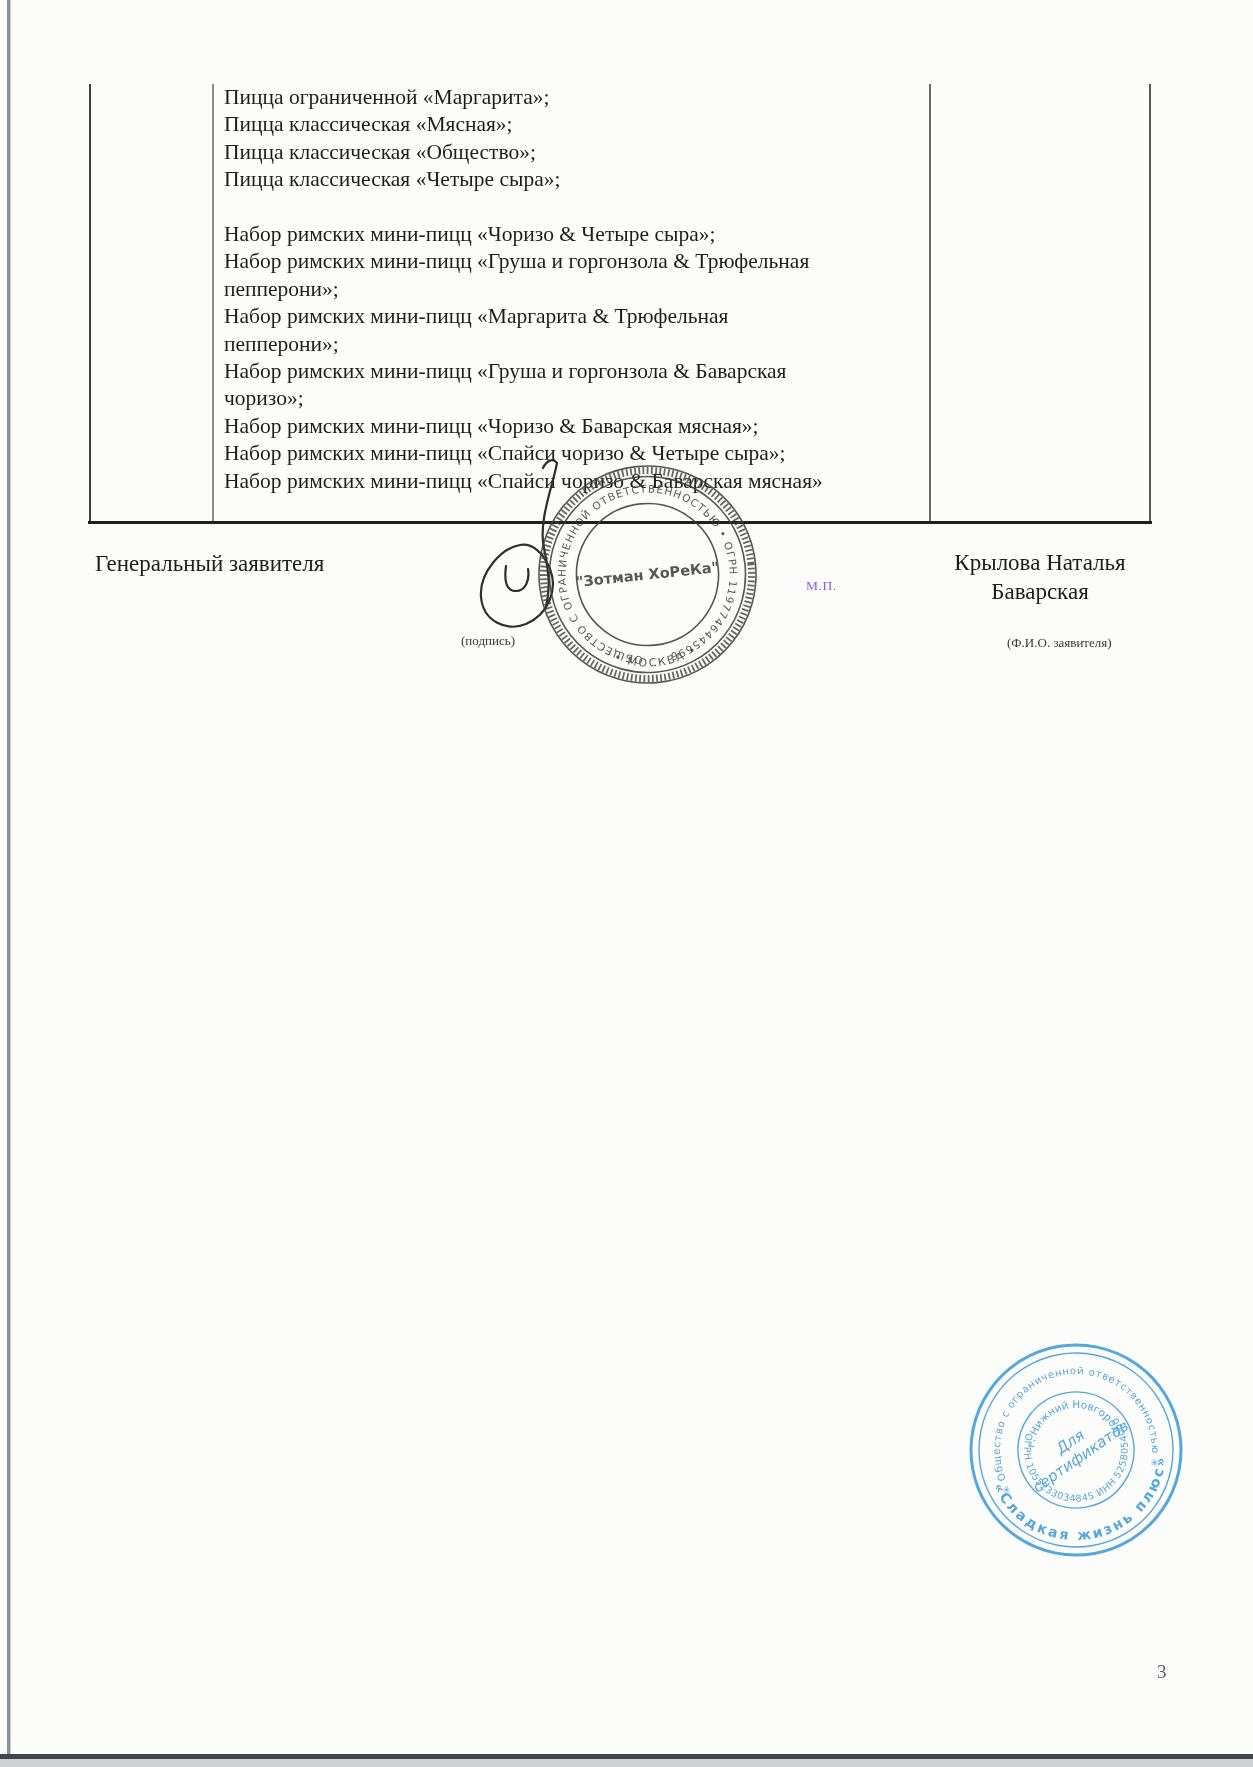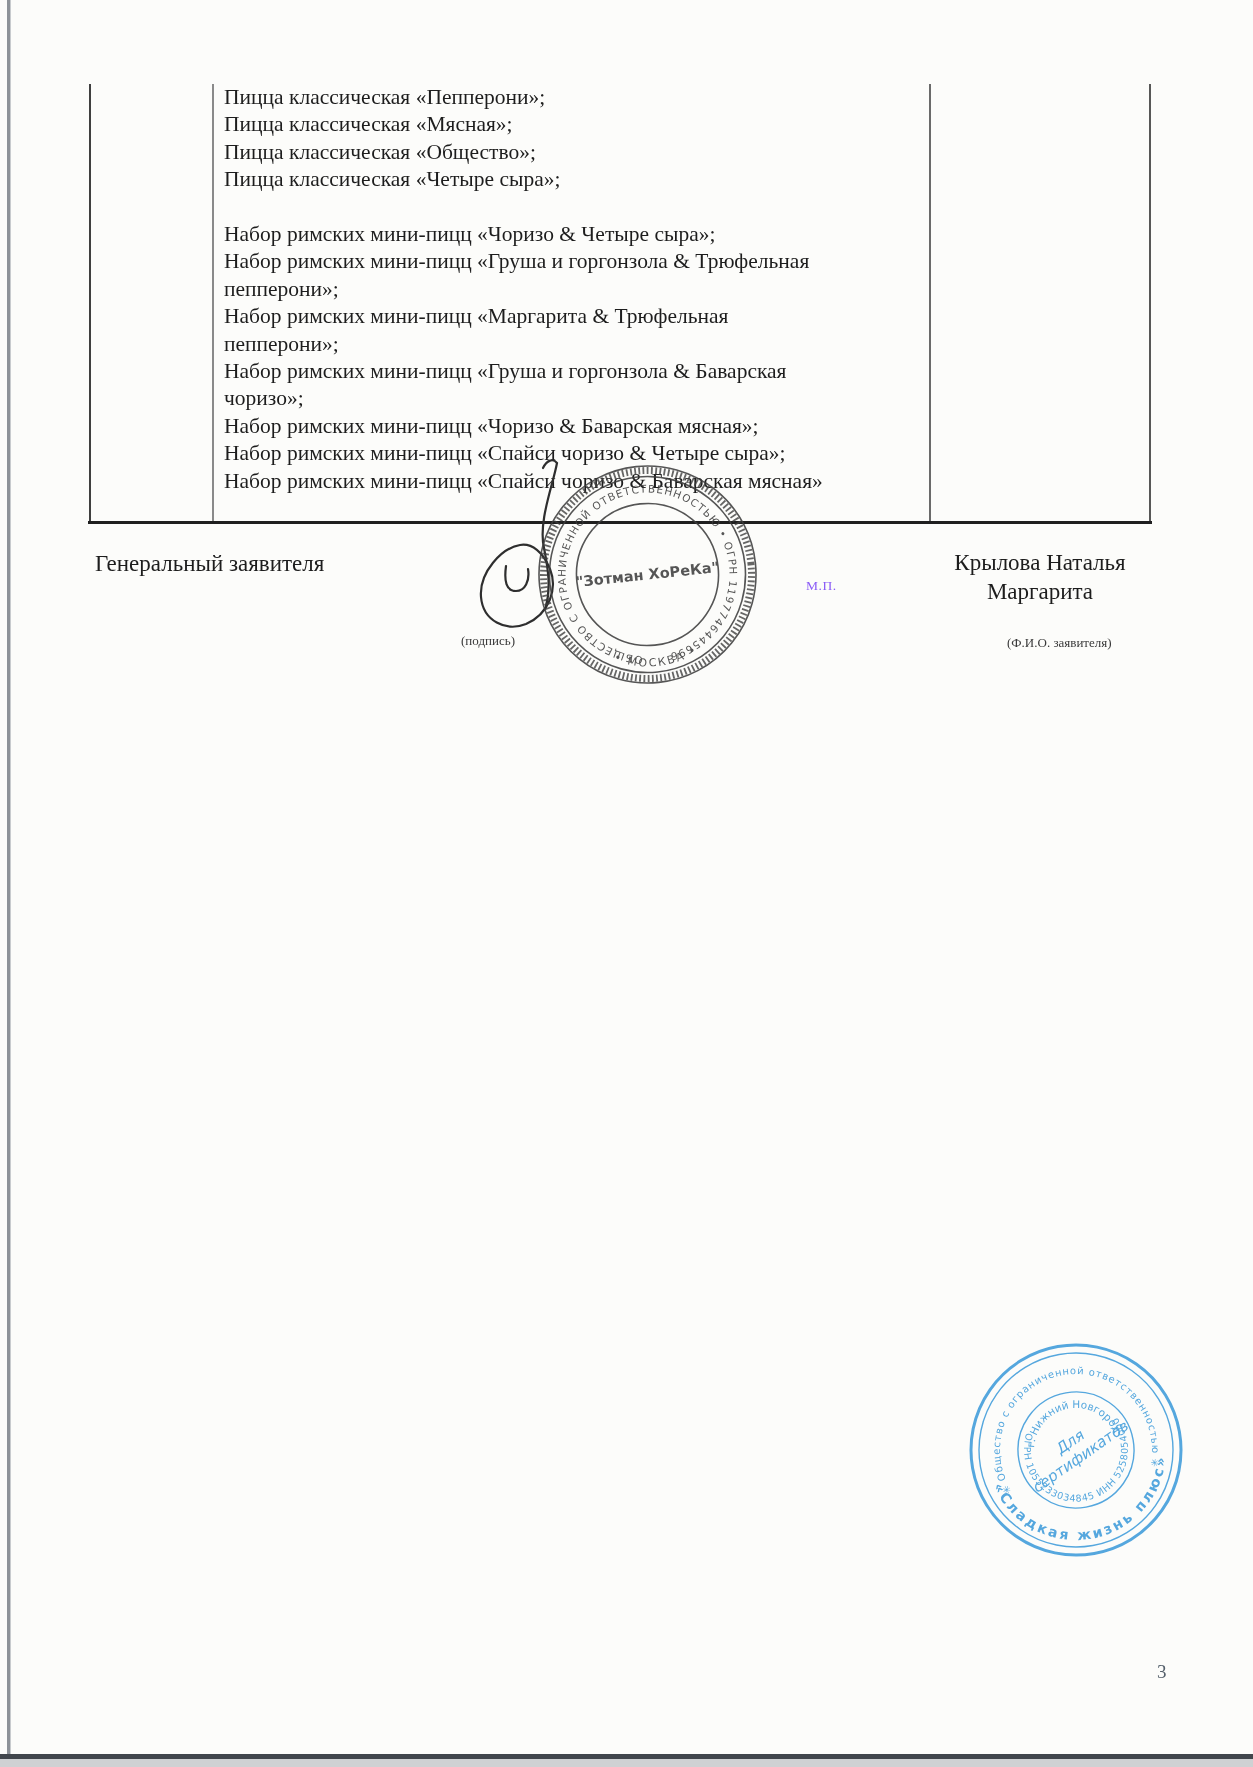--- a/index.html
+++ b/index.html
@@ -43,21 +43,21 @@
 <div class="abs scan-bottom-dark"></div>
 <div class="abs scan-bottom-light"></div>
 
 <div class="abs v1"></div>
 <div class="abs v2"></div>
 <div class="abs v3"></div>
 <div class="abs v4"></div>
 <div class="abs hbottom"></div>
 
 <div class="abs products">
-    <div class="product-line">Пицца классическая «Пепперони»;</div>
+    <div class="product-line">Пицца ограниченной «Маргарита»;</div>
     <div class="product-line">Пицца классическая «Мясная»;</div>
     <div class="product-line">Пицца классическая «Общество»;</div>
     <div class="product-line">Пицца классическая «Четыре сыра»;</div>
     <div class="product-line"></div>
     <div class="product-line">Набор римских мини-пицц «Чоризо &amp; Четыре сыра»;</div>
     <div class="product-line">Набор римских мини-пицц «Груша и горгонзола &amp; Трюфельная</div>
     <div class="product-line">пепперони»;</div>
     <div class="product-line">Набор римских мини-пицц «Маргарита &amp; Трюфельная</div>
     <div class="product-line">пепперони»;</div>
     <div class="product-line">Набор римских мини-пицц «Груша и горгонзола &amp; Баварская</div>
@@ -94,21 +94,21 @@
       <text font-size="11" letter-spacing="2">
         <textPath href="#blk-bot" startOffset="50%" text-anchor="middle">• МОСКВА •</textPath>
       </text>
       <text x="0" y="5" text-anchor="middle" font-size="14.5" font-weight="bold">"Зотман ХоРеКа"</text>
     </g>
   </g>
 </svg>
 
 <div class="abs sig-caption">(подпись)</div>
 <div class="abs mp">М.П.</div>
-<div class="abs name-block">Крылова Наталья Маргарита</div>
+<div class="abs name-block">Крылова Наталья Баварская</div>
 <div class="abs name-caption">(Ф.И.О. заявителя)</div>
 
 <svg class="abs stamp-blue" width="232" height="232" viewBox="-116 -116 232 232">
   <defs>
     <path id="blu-top" d="M 0,76 A 76,76 0 1 1 0,-76 A 76,76 0 1 1 0,76"></path>
     <path id="blu-bot" d="M -90,0 A 90,90 0 1 0 90,0"></path>
     <path id="blu-in-top" d="M -42,0 A 42,42 0 1 1 42,0"></path>
     <path id="blu-in-bot" d="M -37,-37 A 52,52 0 1 0 37,-37"></path>
   </defs>
   <g transform="rotate(-10)" stroke="#47a0dc" fill="none">

